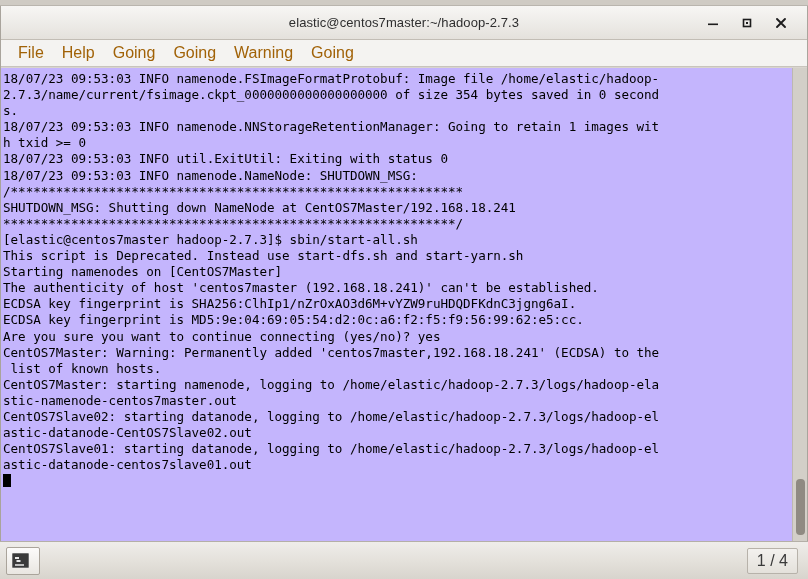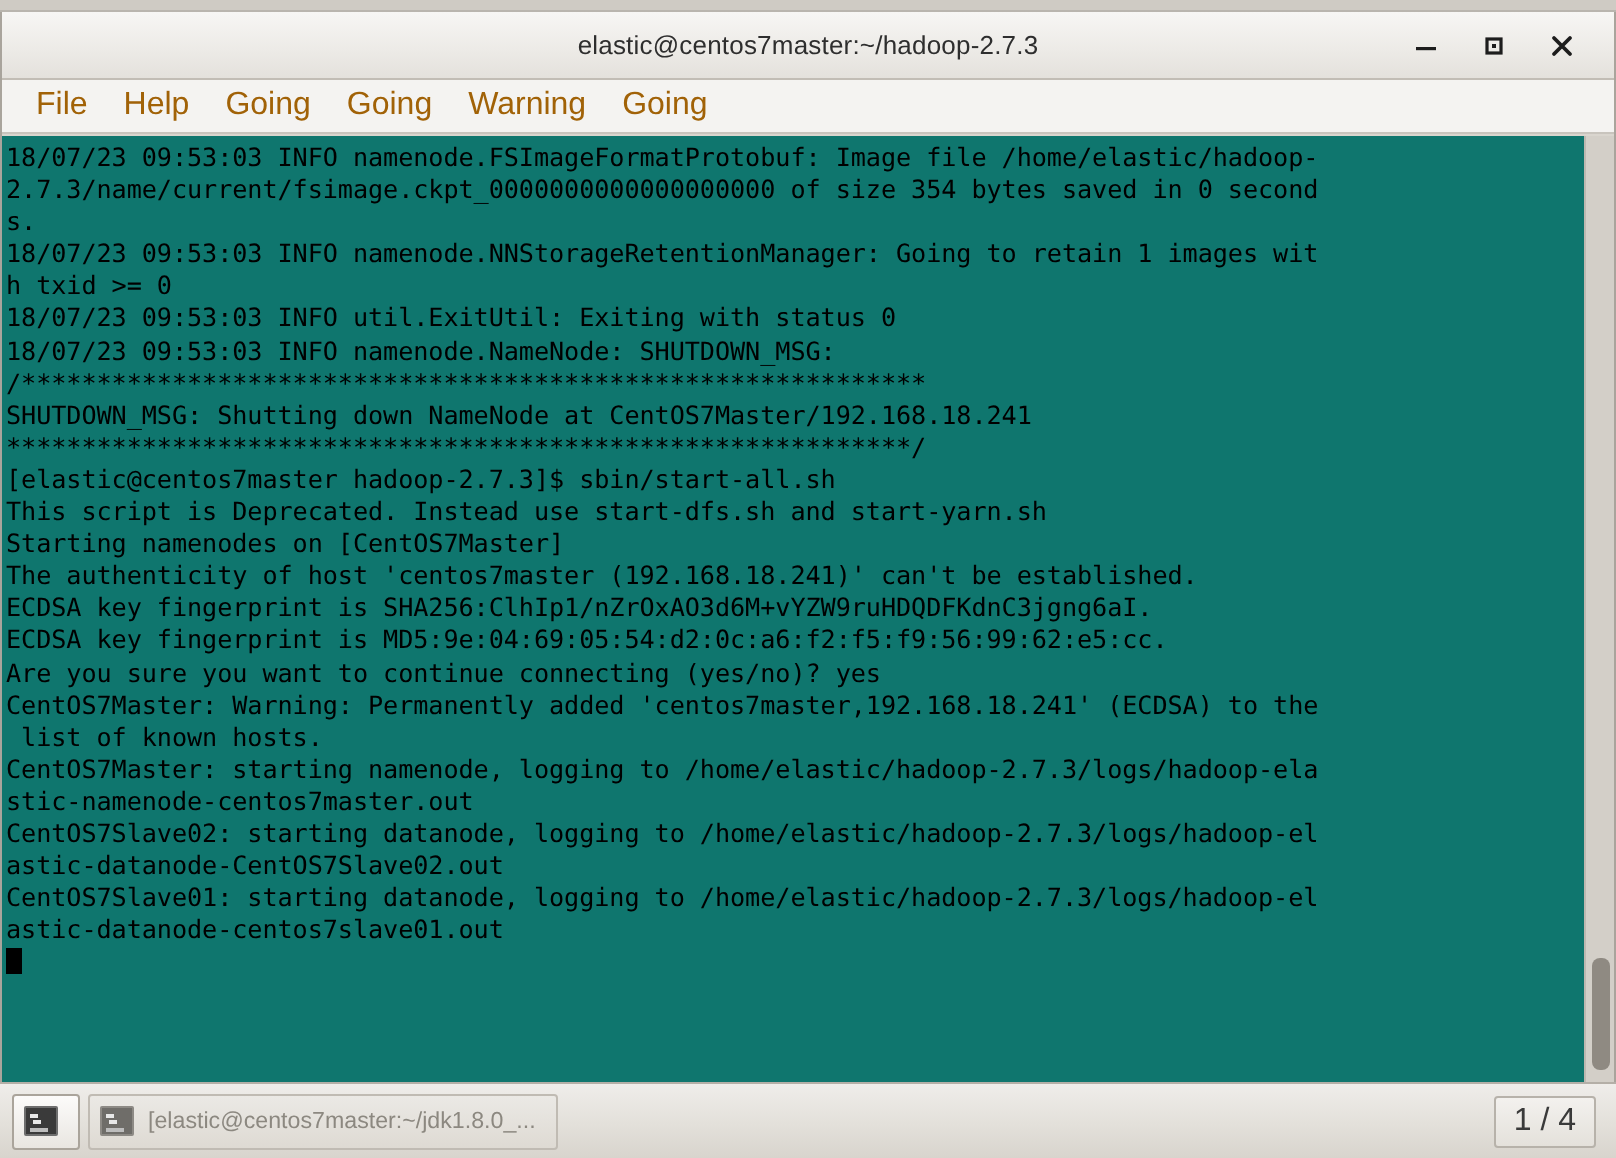--- a/index.html
+++ b/index.html
@@ -111,21 +111,21 @@
     flex: 1 1 auto;
     display: flex;
     background: #ffffff;
     min-height: 0;
     position: relative;
     border-top: 1px solid #d9d5ce;
   }
 
   .term {
     flex: 1 1 auto;
-    background: #0f766e;
+    background: #c4b5fd;
     color: #000000;
     font-family: "DejaVu Sans Mono", "Liberation Mono", monospace;
     font-size: 12.6px;
     line-height: 16.1px;
     padding: 3px 11px 0 2px;
     white-space: pre;
     overflow: hidden;
     letter-spacing: -0.04px;
   }
 
@@ -288,20 +288,16 @@
         <div class="sb-thumb"></div>
       </div>
     </div>
 
   </div>
 
   <div class="taskbar">
     <div class="task-btn active">
       <span class="term-icon"></span>
     </div>
-    <div class="task-btn inactive">
-      <span class="term-icon dim"></span>
-      <span class="task-label">[elastic@centos7master:~/jdk1.8.0_...</span>
-    </div>
     <div class="pager">1 / 4</div>
   </div>
 
 </div>
 
 </body></html>

